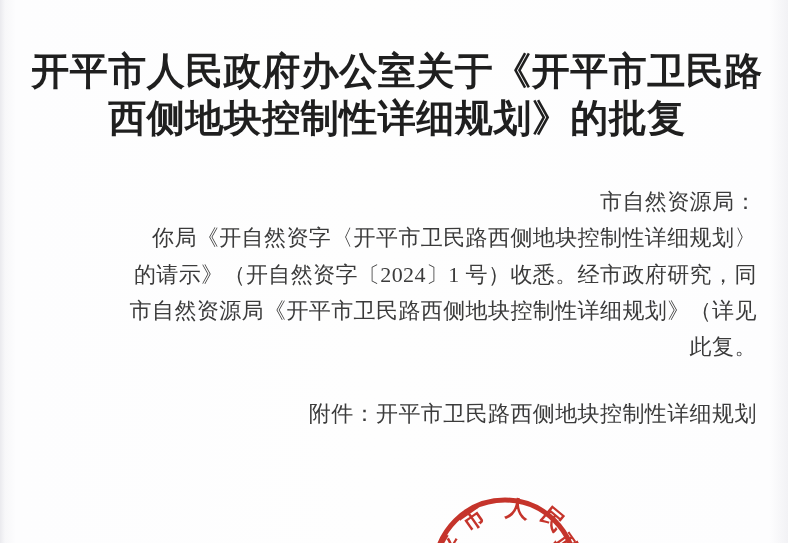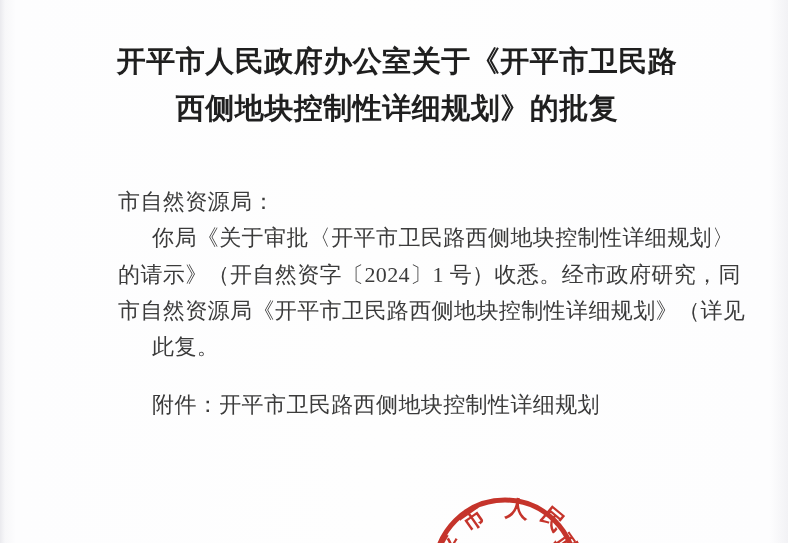--- a/index.html
+++ b/index.html
@@ -11,44 +11,44 @@
     background: linear-gradient(90deg, #eaeaee 0px, #f7f7f9 5px, #fdfdfe 16px,
                 #fefefe 380px, #fdfdfe 770px, #f2f2f5 788px);
     font-family: "Liberation Serif", "DejaVu Serif", serif;
   }
   .page { position: absolute; inset: 0; }
 
   .title {
     position: absolute;
     left: 0; right: 0;
     top: 38px;
-    margin: 0;
+    margin: 10px;
     text-align: center;
-    font-size: 29px;
+    font-size: 38px;
     font-weight: 700;
     letter-spacing: 0.5px;
     color: #1f1f1f;
     line-height: 47px;
     padding-left: 6px;
   }
   .title-line { display: block; }
 
   .doc-body {
     position: absolute;
     left: 118px;
     top: 184px;
     font-size: 22px;
     color: #3b3b3b;
     line-height: 36.3px;
     letter-spacing: 0.4px;
     white-space: nowrap;
   }
-  .line { height: 36.3px; }
+  .line { height: 36.3px; text-align: right; }
   .line.indent { text-indent: 34px; }
-  .line.attachment { margin-top: 22px; }
+  .line.attachment { margin-top: 31px; }
 
   .seal {
     position: absolute;
     left: 425px;
     top: 488px;
     width: 160px;
     height: 160px;
   }
   .seal text {
     font-family: "Liberation Serif", "DejaVu Serif", serif;
@@ -63,21 +63,21 @@
 
 <div class="page">
 
   <h1 class="title">
     <span class="title-line">开平市人民政府办公室关于《开平市卫民路</span>
     <span class="title-line">西侧地块控制性详细规划》的批复</span>
   </h1>
 
   <div class="doc-body">
     <div class="line">市自然资源局：</div>
-    <div class="line indent">你局《关于审批〈开平市卫民路西侧地块控制性详细规划〉</div>
+    <div class="line indent">你局《开自然资字〈开平市卫民路西侧地块控制性详细规划〉</div>
     <div class="line">的请示》（开自然资字〔2024〕1 号）收悉。经市政府研究，同</div>
     <div class="line">市自然资源局《开平市卫民路西侧地块控制性详细规划》（详见</div>
     <div class="line indent">此复。</div>
     <div class="line indent attachment">附件：开平市卫民路西侧地块控制性详细规划</div>
   </div>
 
   <svg class="seal" viewBox="0 0 160 160" width="160" height="160">
     <circle cx="80" cy="82" r="70" fill="none" stroke="#c5342b" stroke-width="5"></circle>
     <text fill="#c5342b" transform="translate(48,31) rotate(-35)">市</text>
     <text fill="#c5342b" transform="translate(92,21) rotate(7)">人</text>

